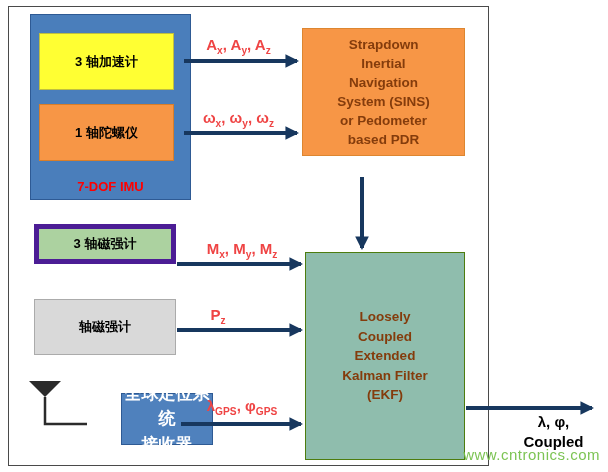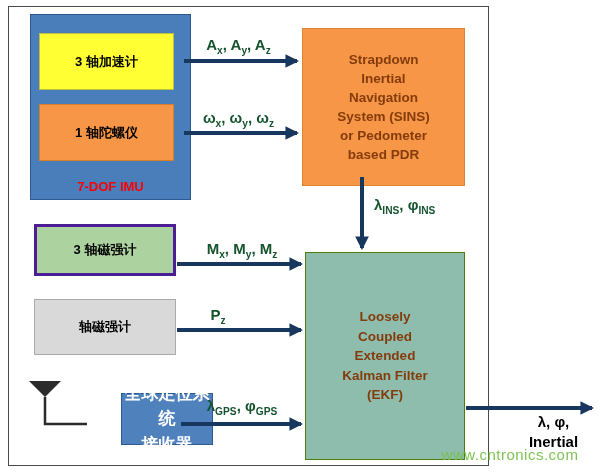--- a/index.html
+++ b/index.html
@@ -8,35 +8,35 @@
     font-family:"Liberation Sans","DejaVu Sans",sans-serif;color:#000;
   }
   .frame{position:absolute;left:8px;top:6px;width:479px;height:458px;border:1px solid #4a4a4a;}
   .box{position:absolute;box-sizing:border-box;display:flex;align-items:center;justify-content:center;text-align:center;}
   .shade{background-image:linear-gradient(rgba(255,255,255,.35),rgba(255,255,255,0) 55%);}
   .imu-container{left:30px;top:14px;width:161px;height:186px;background:var(--imu-blue);border:1px solid #2E5A94;}
   .accel{left:8px;top:18px;width:135px;height:57px;background:var(--accel-yellow);border:1px solid #BFBF3F;}
   .gyro{left:8px;top:89px;width:135px;height:57px;background:var(--gyro-orange);border:1px solid #D87E2A;}
   .imu-label{position:absolute;left:0;right:0;bottom:5px;text-align:center;color:var(--imu-red);font-weight:bold;font-size:13px;}
   .cjk{font-weight:bold;font-size:13px;color:#000;}
-  .sins{left:302px;top:28px;width:163px;height:158px;background:var(--sins-orange);border:1px solid #DD8630;
+  .sins{left:302px;top:28px;width:163px;height:128px;background:var(--sins-orange);border:1px solid #DD8630;
         color:var(--text-maroon);font-weight:bold;font-size:13.5px;line-height:1.42;white-space:pre-line;}
   .ekf{left:305px;top:252px;width:160px;height:208px;background:var(--ekf-green);border:1px solid #4d7c0f;
        color:var(--text-maroon);font-weight:bold;font-size:13.5px;line-height:1.45;white-space:pre-line;}
-  .mag{left:34px;top:224px;width:142px;height:52px;background:var(--mag-green);border:3px solid #4c1d95;}
+  .mag{left:34px;top:224px;width:142px;height:40px;background:var(--mag-green);border:5px solid #4c1d95;}
   .pressure{left:34px;top:299px;width:142px;height:56px;background:var(--pressure-gray);border:1px solid #ABABAB;}
   .gps{left:88px;top:393px;width:92px;height:52px;background:var(--gps-blue);border:1px solid #2E5A94;
        color:#fff;font-weight:bold;font-size:17px;line-height:1.5;white-space:pre-line;margin-left:33px;}
   .arrow-layer{position:absolute;left:0;top:0;width:608px;height:472px;pointer-events:none;}
-  .sig{position:absolute;font-weight:bold;font-size:15px;color:#14532d;text-align:center;}
+  .sig{position:absolute;font-weight:bold;font-size:15px;color:#ef4444;text-align:center;}
   .sig sub{font-size:0.68em;}
   .sig-ins{text-align:left;}
   .out-label{position:absolute;left:506px;top:412px;width:95px;font-weight:bold;font-size:15px;
              line-height:1.3;text-align:center;white-space:pre-line;}
-  .watermark{position:absolute;left:420px;top:446px;width:180px;text-align:center;
+  .watermark{position:absolute;left:420px;top:446px;width:180px;text-align:right;
              color:var(--watermark-green);font-size:15px;letter-spacing:.5px;opacity:.95;}
 </style>
 </head>
 <body>
 
 <div class="canvas">
 
   <div class="frame"></div>
 
   <div class="box imu-container">
@@ -87,21 +87,20 @@
     <line x1="181" y1="424" x2="301" y2="424" style="stroke:var(--arrow-navy)" stroke-width="4" marker-end="url(#ah)"></line>
     <line x1="466" y1="408" x2="592" y2="408" style="stroke:var(--arrow-navy)" stroke-width="4" marker-end="url(#ah)"></line>
     <g>
       <polygon points="29,381 61,381 45,397" fill="#2b2b2b"></polygon>
       <path d="M45 397 L45 424 L87 424" fill="none" stroke="#2b2b2b" stroke-width="2.5"></path>
     </g>
   </svg>
 
   <div class="sig" style="left:186px;top:36px;width:105px;">A<sub>x</sub>, A<sub>y</sub>, A<sub>z</sub></div>
   <div class="sig" style="left:186px;top:109px;width:105px;">ω<sub>x</sub>, ω<sub>y</sub>, ω<sub>z</sub></div>
-  <div class="sig sig-ins" style="left:374px;top:196px;width:110px;">λ<sub>INS</sub>, φ<sub>INS</sub></div>
   <div class="sig" style="left:192px;top:240px;width:100px;">M<sub>x</sub>, M<sub>y</sub>, M<sub>z</sub></div>
   <div class="sig" style="left:198px;top:306px;width:40px;">P<sub>z</sub></div>
   <div class="sig" style="left:186px;top:397px;width:112px;">λ<sub>GPS</sub>, φ<sub>GPS</sub></div>
   <div class="out-label">λ, φ,
-Inertial</div>
+Coupled</div>
 
   <div class="watermark">www.cntronics.com</div>
 </div>
 
 </body></html>

